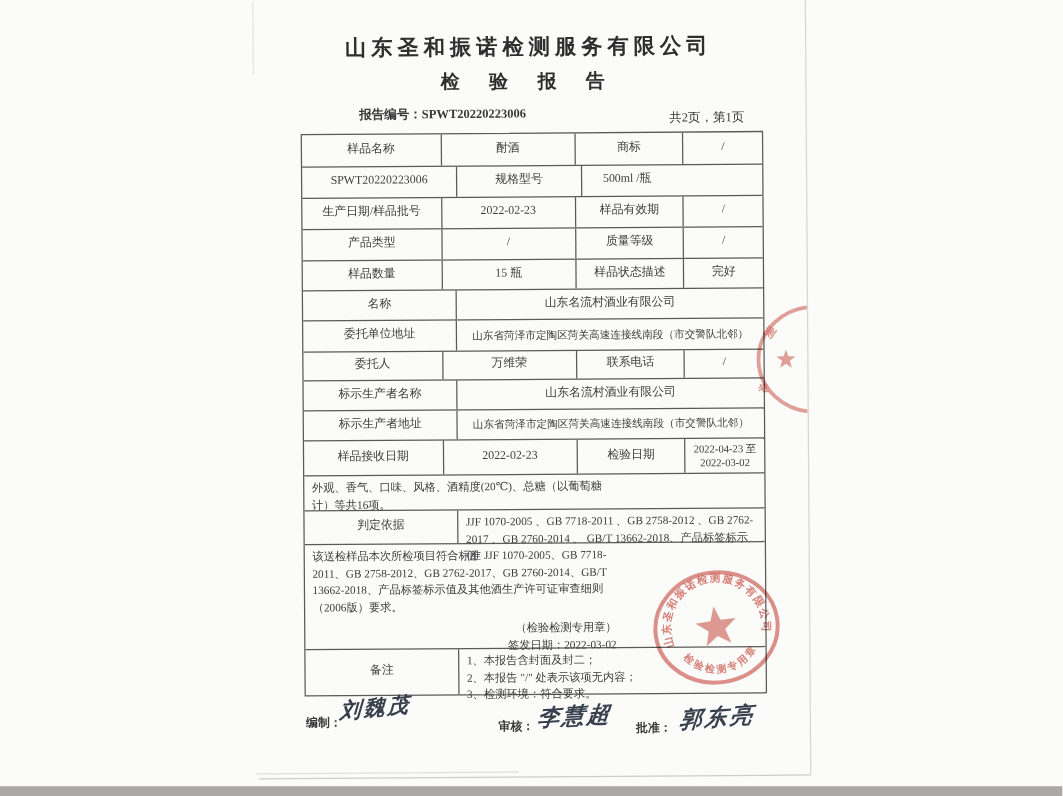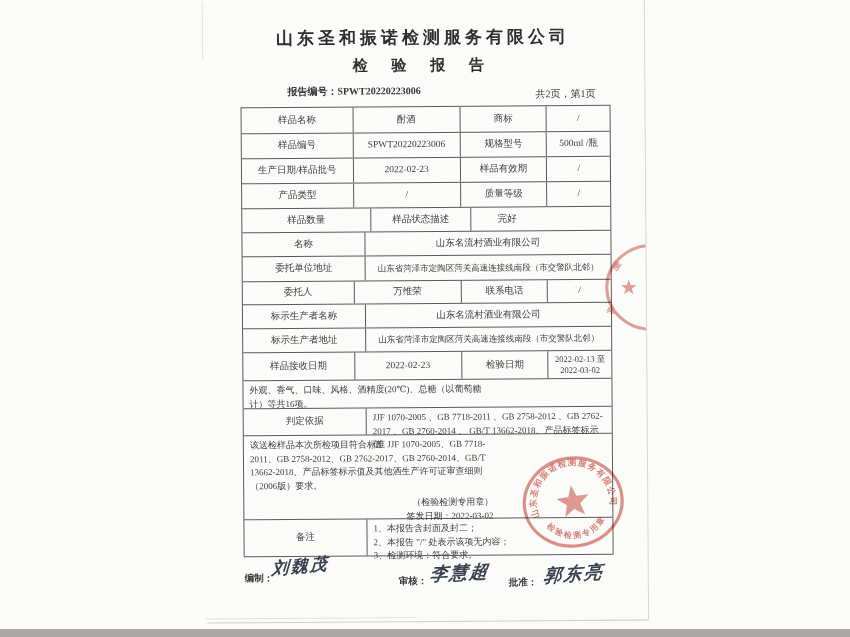--- a/index.html
+++ b/index.html
@@ -61,39 +61,39 @@
   <div class="pagination">共2页，第1页</div>
 
   <div class="tbl">
     <div class="tr h26">
       <div class="td c1">样品名称</div>
       <div class="td c2">酎酒</div>
       <div class="td c3">商标</div>
       <div class="td c4">/</div>
     </div>
     <div class="tr h25">
-      <div class="td c1">样品编号</div>
       <div class="td c2">SPWT20220223006</div>
       <div class="td c3">规格型号</div>
       <div class="td c4">500ml /瓶</div>
     </div>
     <div class="tr h25">
       <div class="td c1">生产日期/样品批号</div>
       <div class="td c2">2022-02-23</div>
       <div class="td c3">样品有效期</div>
       <div class="td c4">/</div>
     </div>
     <div class="tr h25">
       <div class="td c1">产品类型</div>
       <div class="td c2">/</div>
       <div class="td c3">质量等级</div>
       <div class="td c4">/</div>
     </div>
     <div class="tr h24">
       <div class="td c1">样品数量</div>
+      <div class="td c2">15 瓶</div>
       <div class="td c3">样品状态描述</div>
       <div class="td c4">完好</div>
     </div>
     <div class="tr h24">
       <div class="td c1">名称</div>
       <div class="td cspan">山东名流村酒业有限公司</div>
     </div>
     <div class="tr h25">
       <div class="td c1">委托单位地址</div>
       <div class="td cspan small">山东省菏泽市定陶区菏关高速连接线南段（市交警队北邻）</div>
@@ -110,21 +110,21 @@
     </div>
     <div class="tr h24">
       <div class="td c1">标示生产者地址</div>
       <div class="td cspan small">山东省菏泽市定陶区菏关高速连接线南段（市交警队北邻）</div>
     </div>
     <div class="tr h28">
       <div class="td c1">样品接收日期</div>
       <div class="td c2">2022-02-23</div>
       <div class="td c3">检验日期</div>
       <div class="td c4 small">
-        <span>2022-02-13 至</span>
+        <span>2022-04-23 至</span>
         <span>2022-03-02</span>
       </div>
     </div>
     <div class="tr h28">
       <div class="td cspan txt">外观、香气、口味、风格、酒精度(20℃)、总糖（以葡萄糖计）等共16项。</div>
     </div>
     <div class="tr h27">
       <div class="td c1">判定依据</div>
       <div class="td cspan txt">JJF 1070-2005 、GB 7718-2011 、GB 2758-2012 、GB 2762-2017 、GB 2760-2014 、 GB/T 13662-2018、产品标签标示值</div>
     </div>

